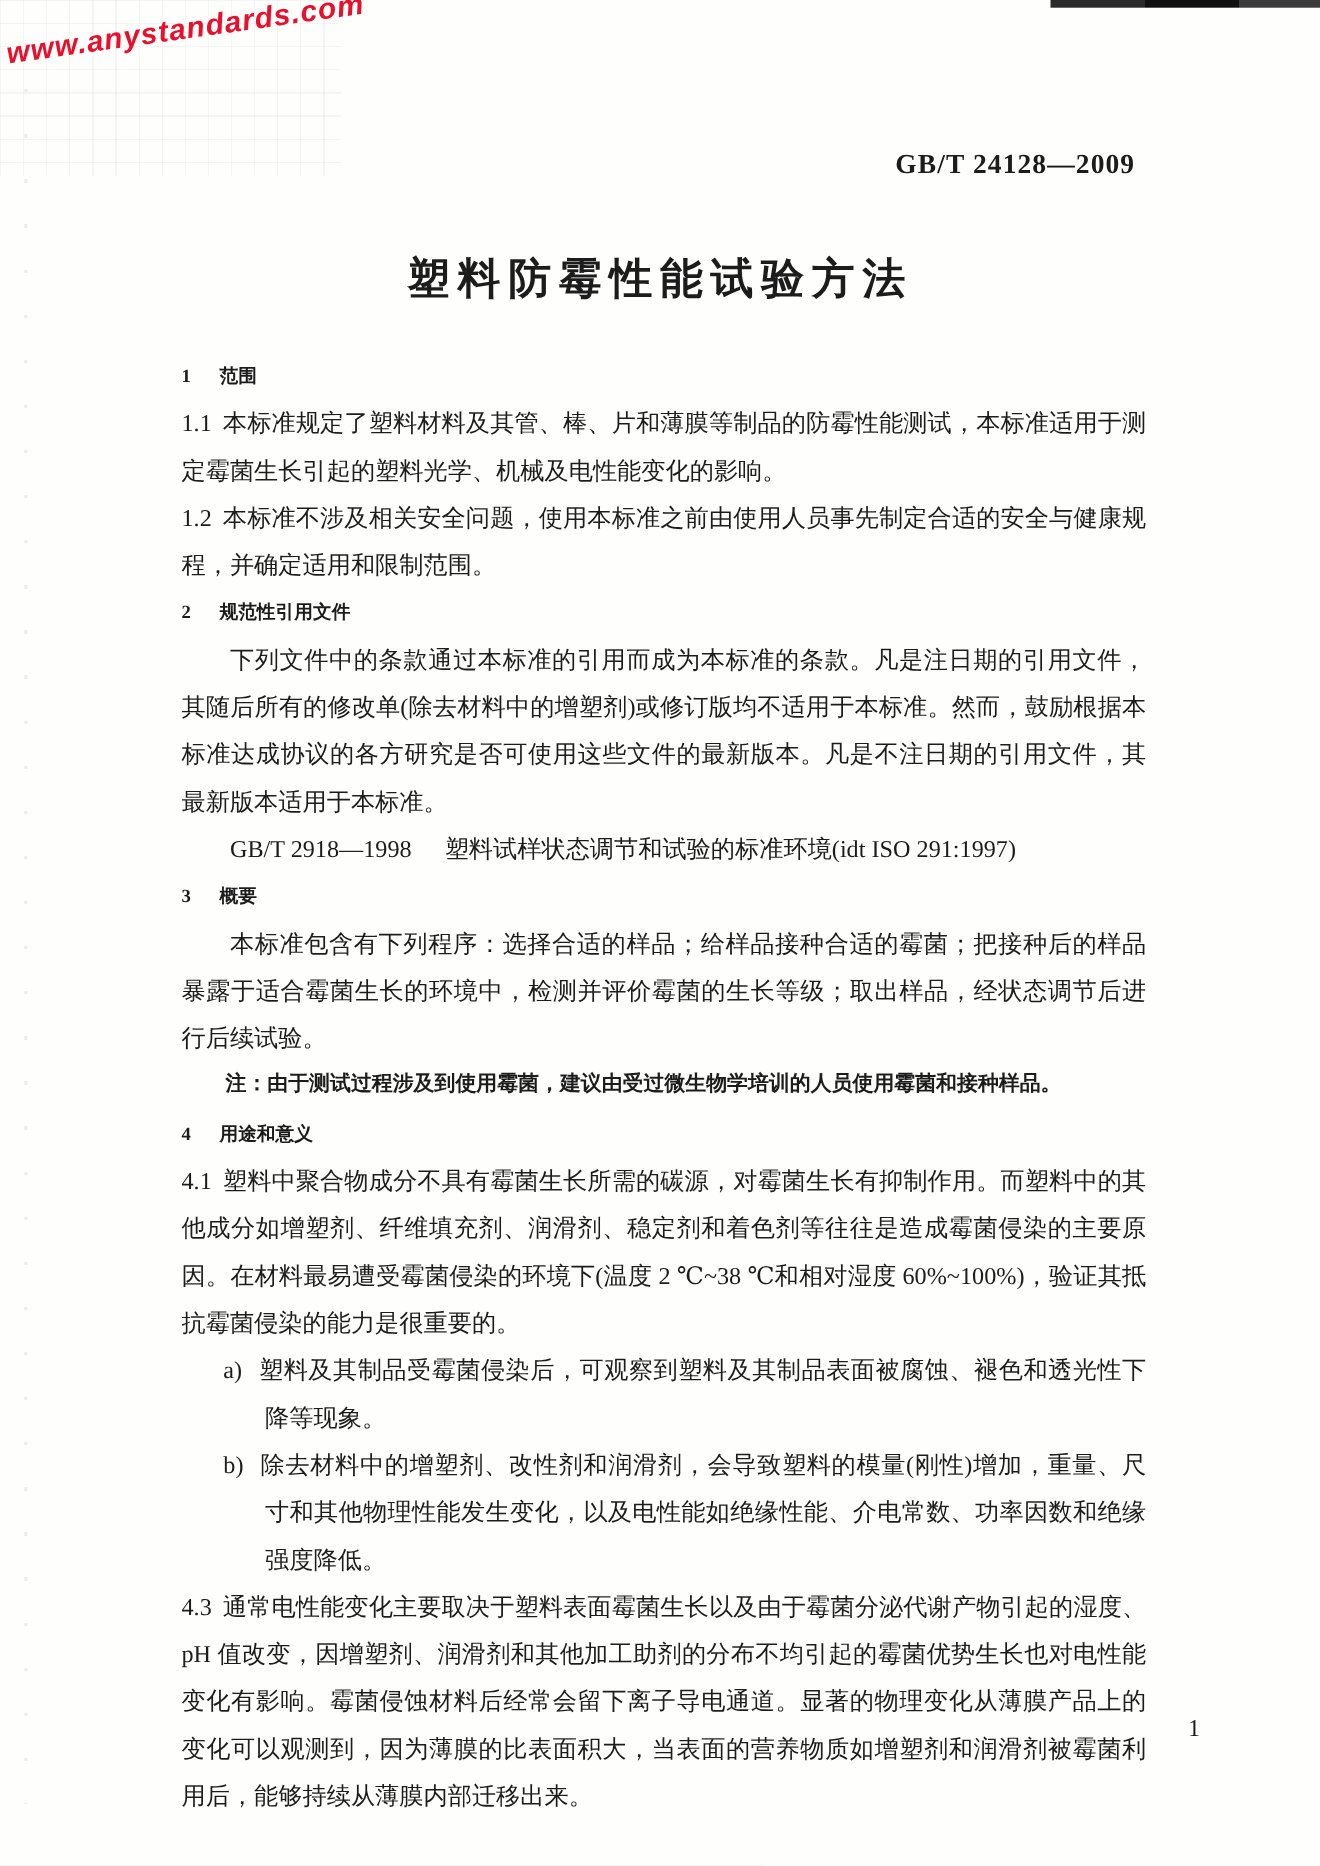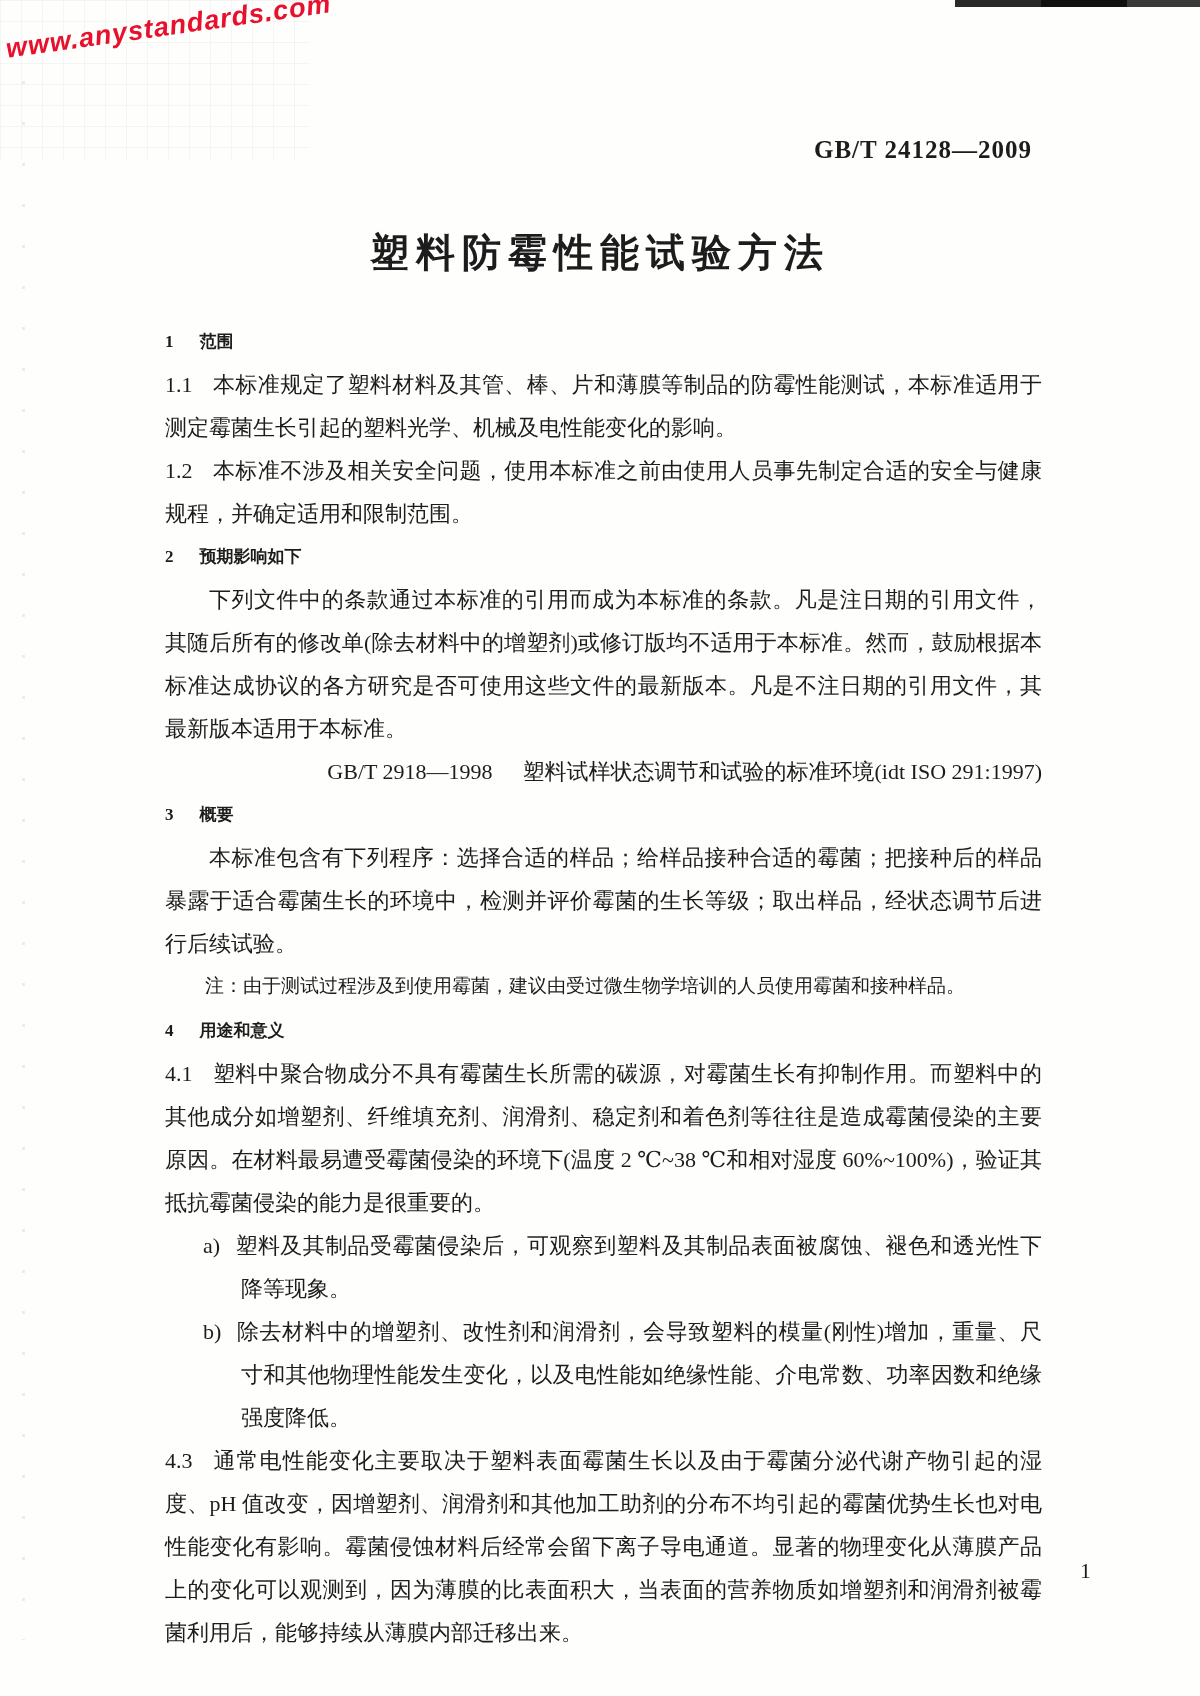--- a/index.html
+++ b/index.html
@@ -54,30 +54,31 @@
     text-align:justify;
   }
   .content p{margin:0;}
   .sec-heading{
     font-weight:bold;font-size:17px;
     margin:26px 0 20px 0;line-height:43px;
     text-align:left;
   }
   .section:first-child .sec-heading{margin-top:0;}
   .sec-num{margin-right:26px;}
-  .para-num{margin-right:20px;}
+  .para-num{margin-right:10px;}
   .indent{text-indent:44px;}
-  .ref-line{padding-left:44px;text-align:right;}
+  .ref-line{padding-left:44px;text-align:left;}
   .ref-code{margin-right:30px;}
   .item{padding-left:76px;text-indent:-38px;}
   .item-label{margin-right:15px;}
   .note{
     font-size:19px;line-height:38px;
     padding-left:40px;margin:2px 0 4px 0 !important;
     text-align:left;
+    font-weight:bold;
   }
   .page-num{
     position:absolute;left:1080px;top:1558px;
     font-size:22px;
   }
 </style>
 </head>
 <body>
 
 <div class="page">
@@ -94,21 +95,21 @@
 
   <div class="content">
 
     <div class="section">
       <p class="sec-heading"><span class="sec-num">1</span><span>范围</span></p>
       <p class="para"><span class="para-num">1.1</span><span>本标准规定了塑料材料及其管、棒、片和薄膜等制品的防霉性能测试，本标准适用于测定霉菌生长引起的塑料光学、机械及电性能变化的影响。</span></p>
       <p class="para"><span class="para-num">1.2</span><span>本标准不涉及相关安全问题，使用本标准之前由使用人员事先制定合适的安全与健康规程，并确定适用和限制范围。</span></p>
     </div>
 
     <div class="section">
-      <p class="sec-heading"><span class="sec-num">2</span><span>预期影响如下</span></p>
+      <p class="sec-heading"><span class="sec-num">2</span><span>规范性引用文件</span></p>
       <p class="para indent">下列文件中的条款通过本标准的引用而成为本标准的条款。凡是注日期的引用文件，其随后所有的修改单(除去材料中的增塑剂)或修订版均不适用于本标准。然而，鼓励根据本标准达成协议的各方研究是否可使用这些文件的最新版本。凡是不注日期的引用文件，其最新版本适用于本标准。</p>
       <p class="para ref-line"><span class="ref-code">GB/T 2918—1998</span><span>塑料试样状态调节和试验的标准环境(idt ISO 291:1997)</span></p>
     </div>
 
     <div class="section">
       <p class="sec-heading"><span class="sec-num">3</span><span>概要</span></p>
       <p class="para indent">本标准包含有下列程序：选择合适的样品；给样品接种合适的霉菌；把接种后的样品暴露于适合霉菌生长的环境中，检测并评价霉菌的生长等级；取出样品，经状态调节后进行后续试验。</p>
       <p class="note">注：由于测试过程涉及到使用霉菌，建议由受过微生物学培训的人员使用霉菌和接种样品。</p>
     </div>
 

